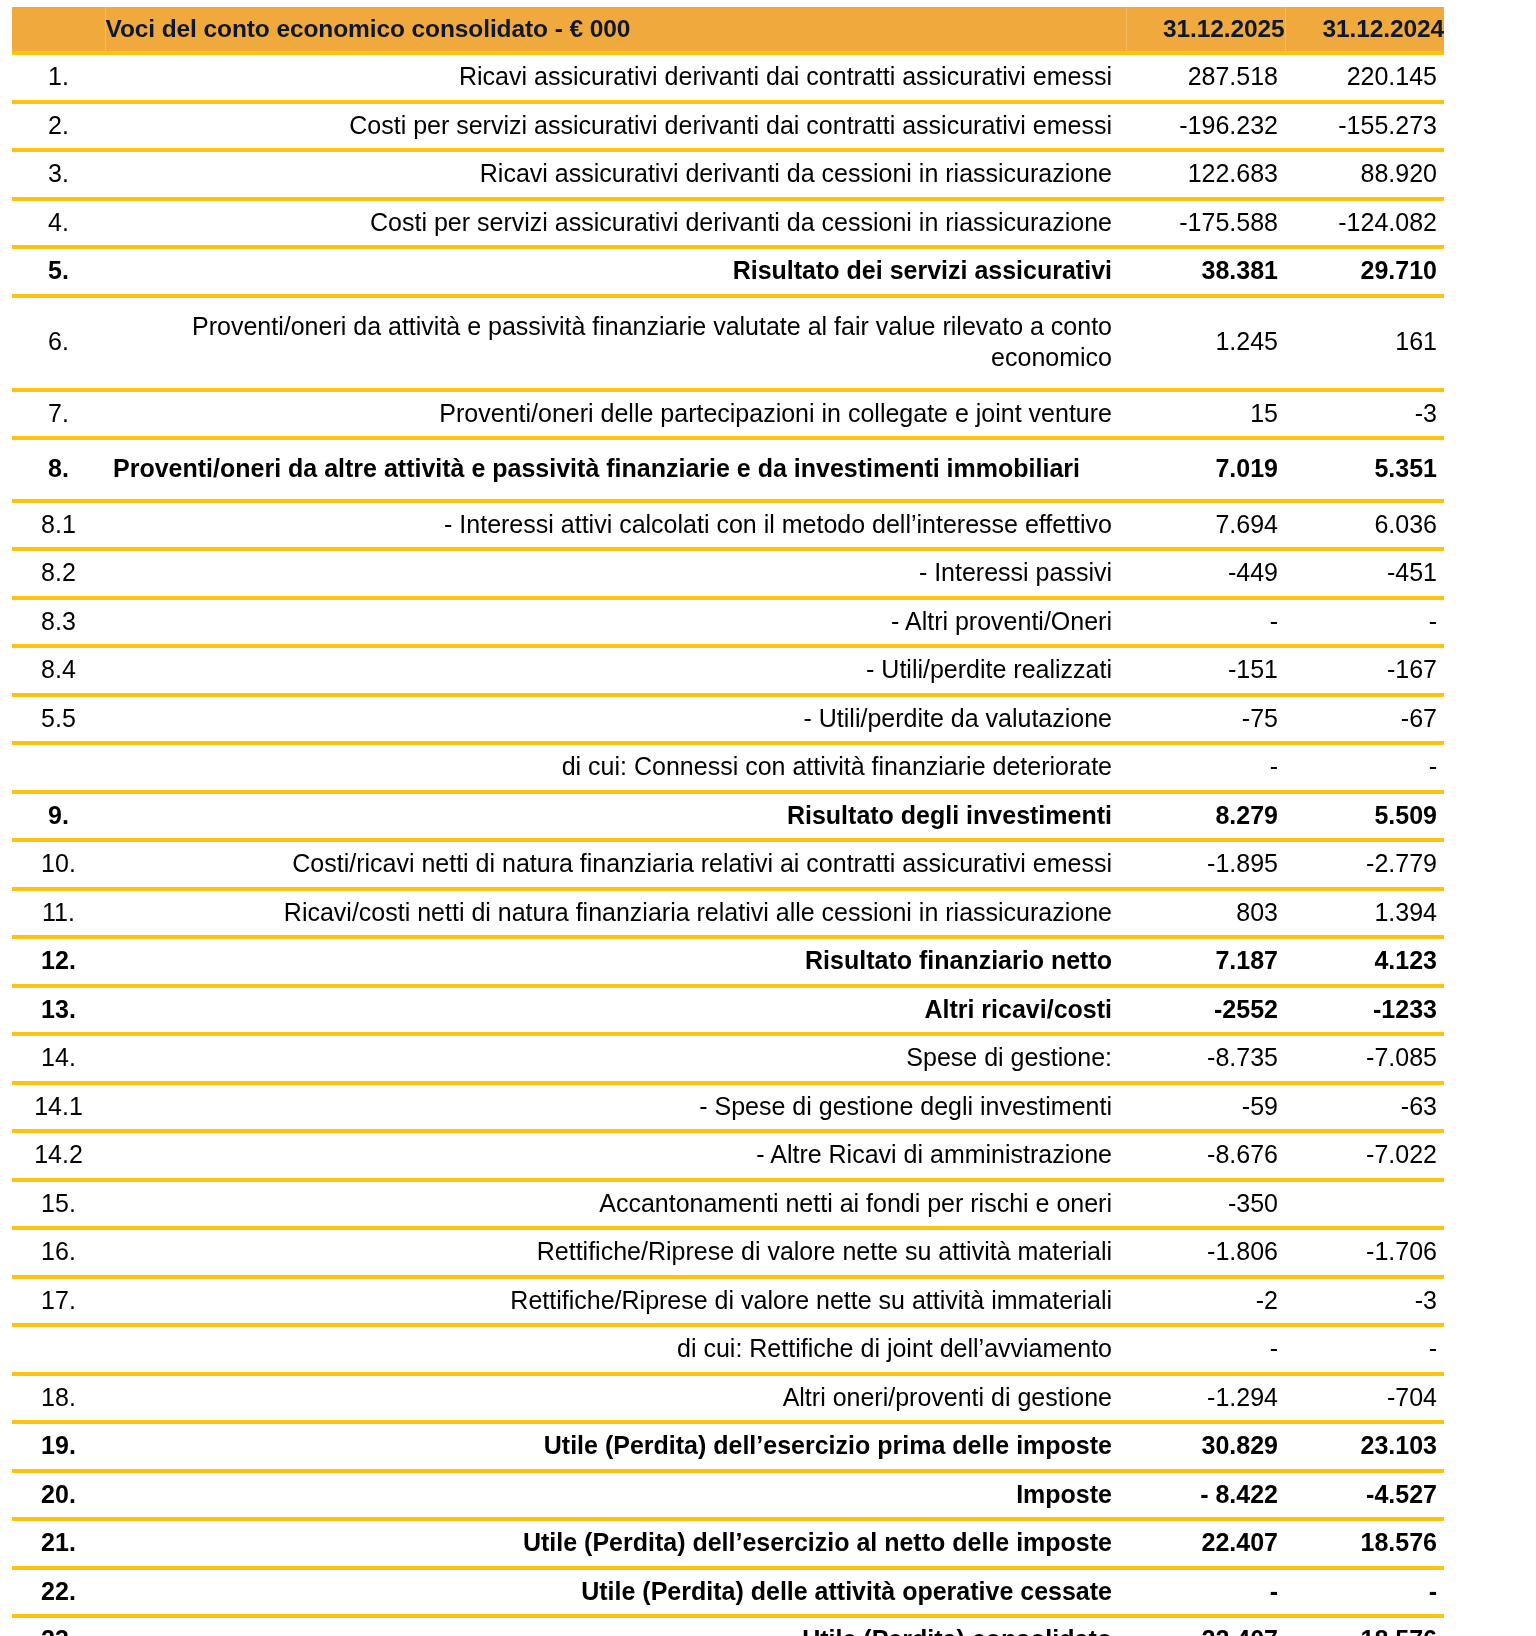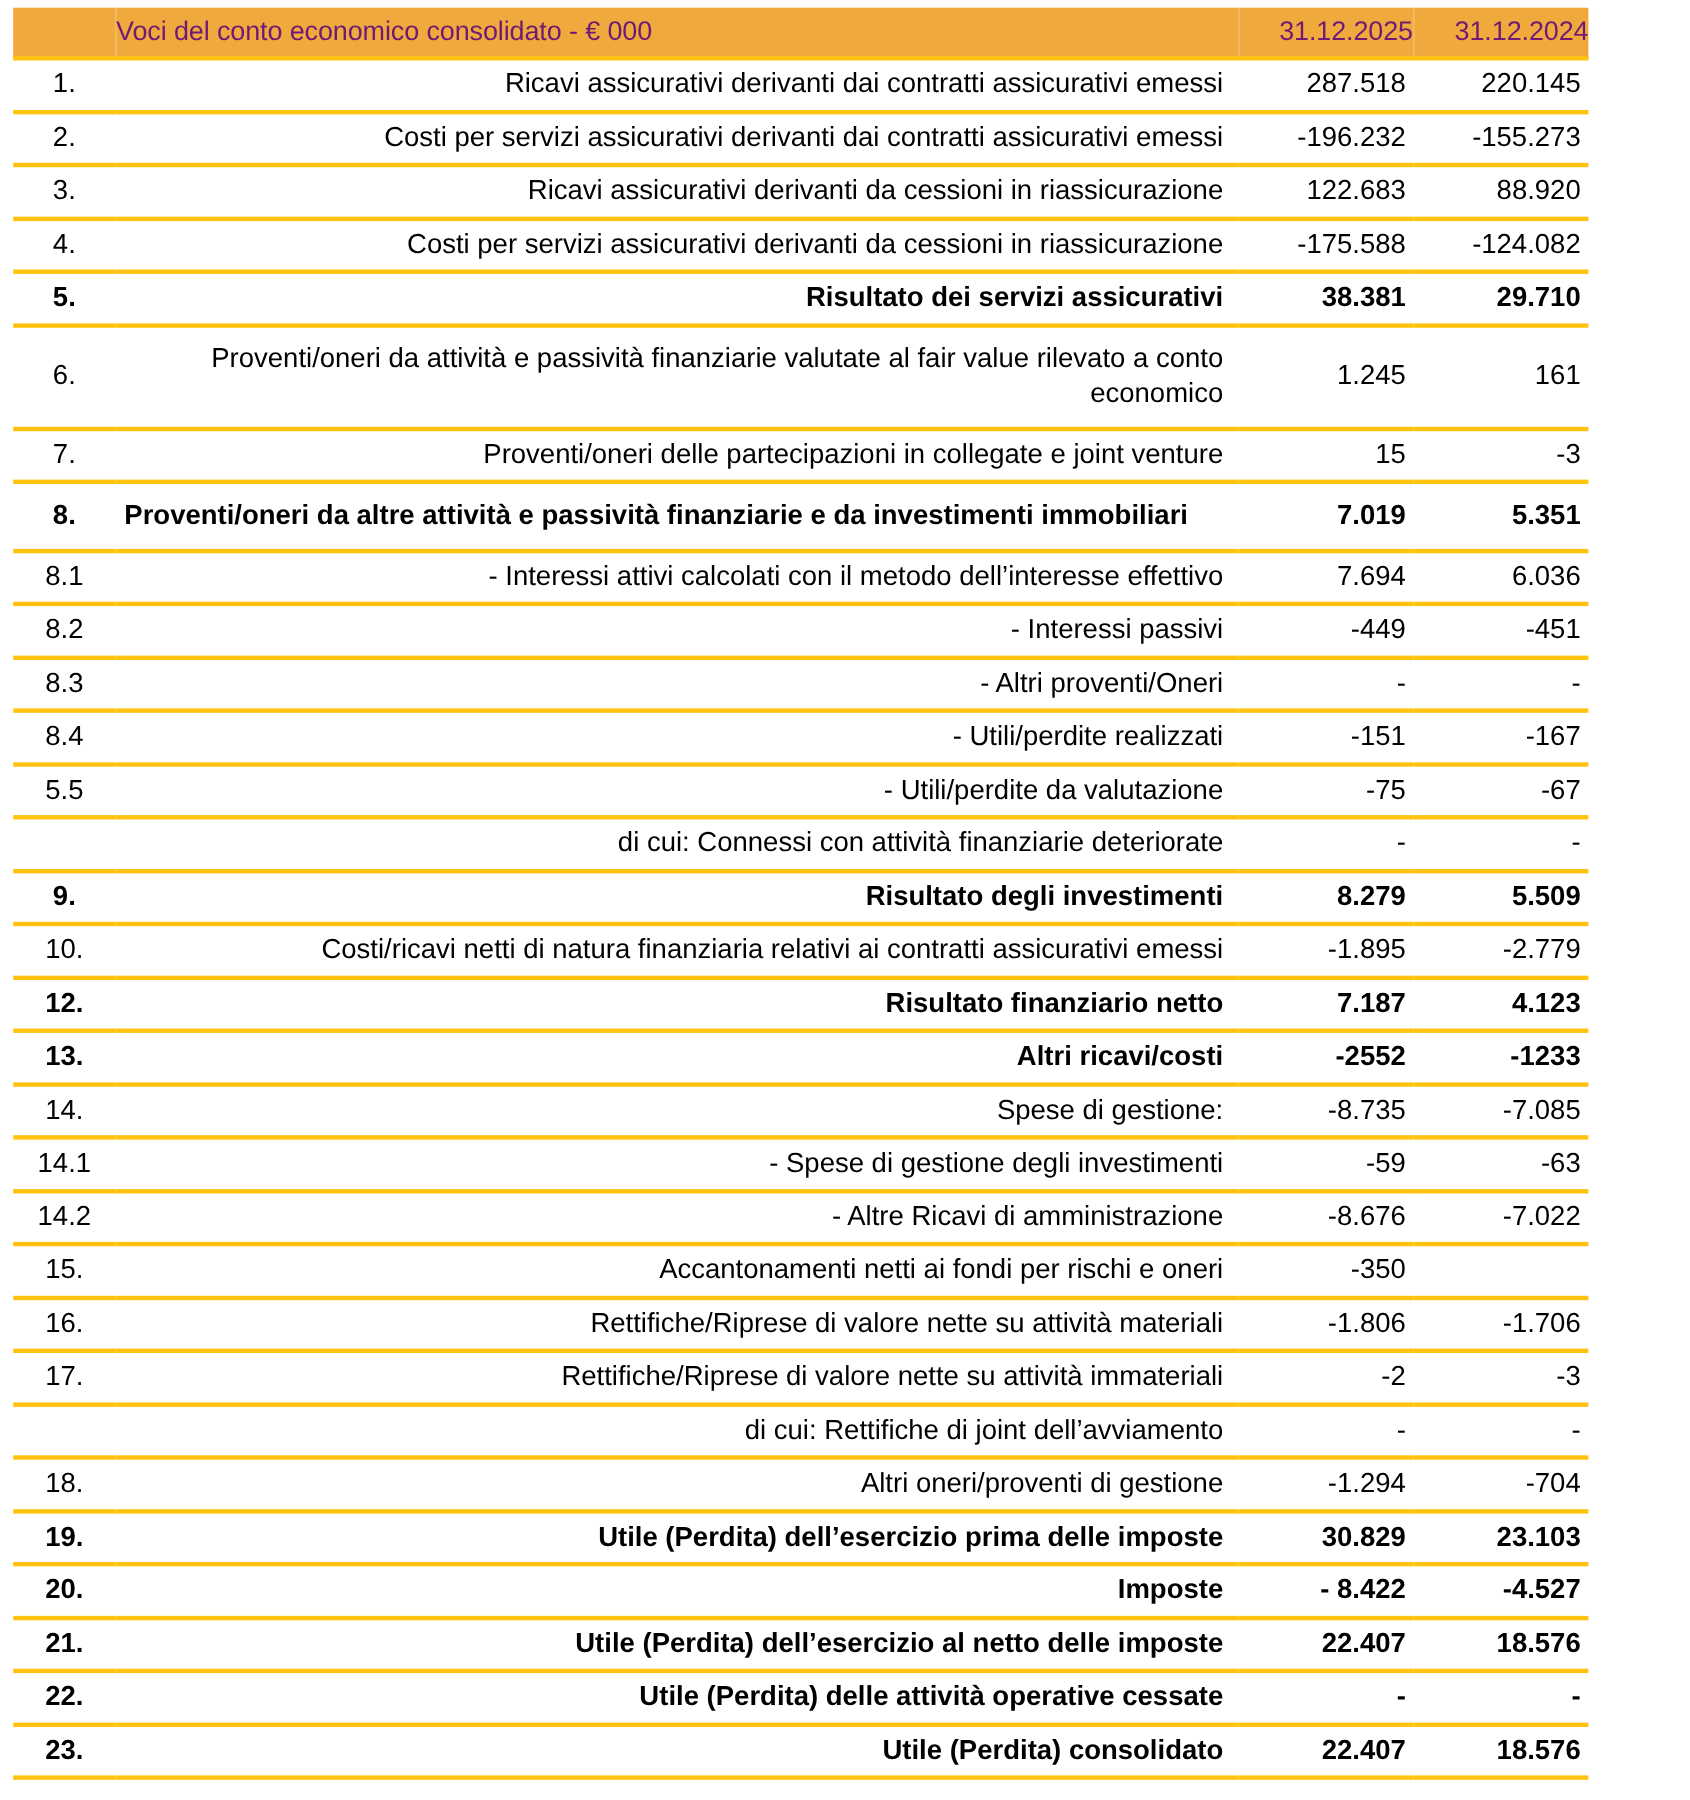--- a/index.html
+++ b/index.html
@@ -37,22 +37,22 @@
   col.c-v1    { width: 159px; }
   col.c-v2    { width: 159px; }
 
   
   thead tr.hdr th {
     background: #efa93c;
     padding: 0;
     height: 44px;
     vertical-align: middle;
     font-size: 24.5px;
-    font-weight: normal;
-    color: #701a75;
+    font-weight: bold;
+    color: #0f172a;
     letter-spacing: -0.1px;
     border-bottom: 4px solid #ffc20e;
   }
   th.h-num { }
   th.h-desc {
     text-align: left;
     padding-left: 8px;
     border-left: 1px solid #f4bd63;
   }
   th.h-v {
@@ -208,20 +208,26 @@
           <td class="desc">Risultato degli investimenti</td>
           <td class="val">8.279</td>
           <td class="val">5.509</td>
         </tr>
         <tr>
           <td class="num">10.</td>
           <td class="desc">Costi/ricavi netti di natura finanziaria relativi ai contratti assicurativi emessi</td>
           <td class="val">-1.895</td>
           <td class="val">-2.779</td>
         </tr>
+        <tr>
+          <td class="num">11.</td>
+          <td class="desc">Ricavi/costi netti di natura finanziaria relativi alle cessioni in riassicurazione</td>
+          <td class="val">803</td>
+          <td class="val">1.394</td>
+        </tr>
         <tr class="bold">
           <td class="num">12.</td>
           <td class="desc">Risultato finanziario netto</td>
           <td class="val">7.187</td>
           <td class="val">4.123</td>
         </tr>
         <tr class="bold">
           <td class="num">13.</td>
           <td class="desc">Altri ricavi/costi</td>
           <td class="val">-2552</td>

